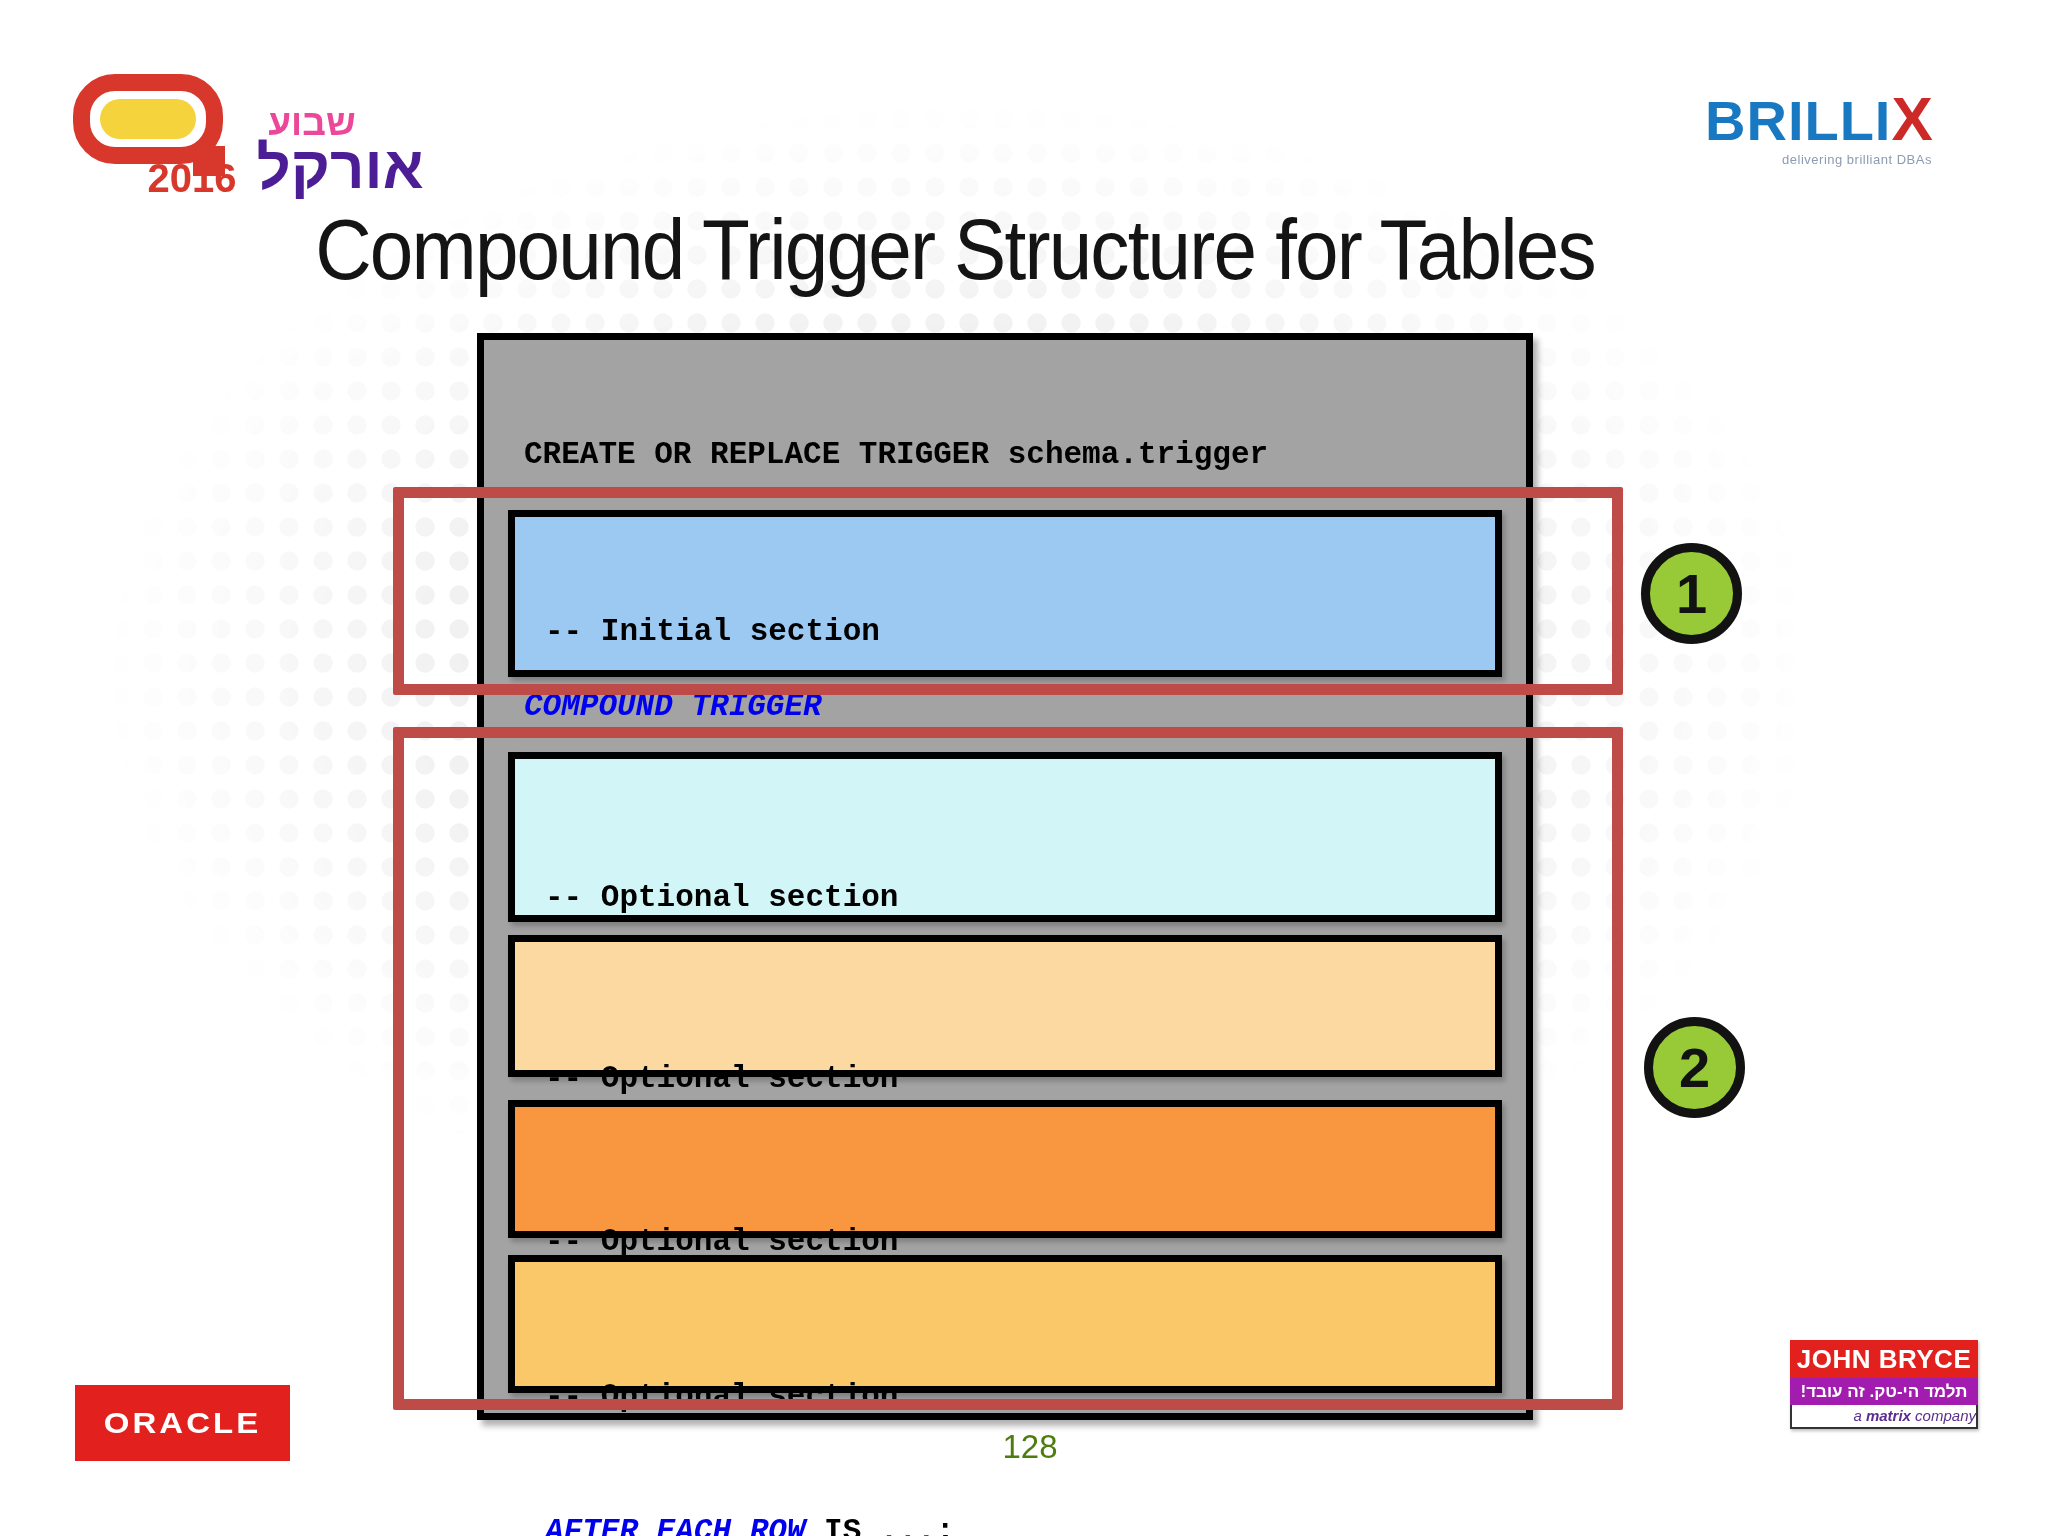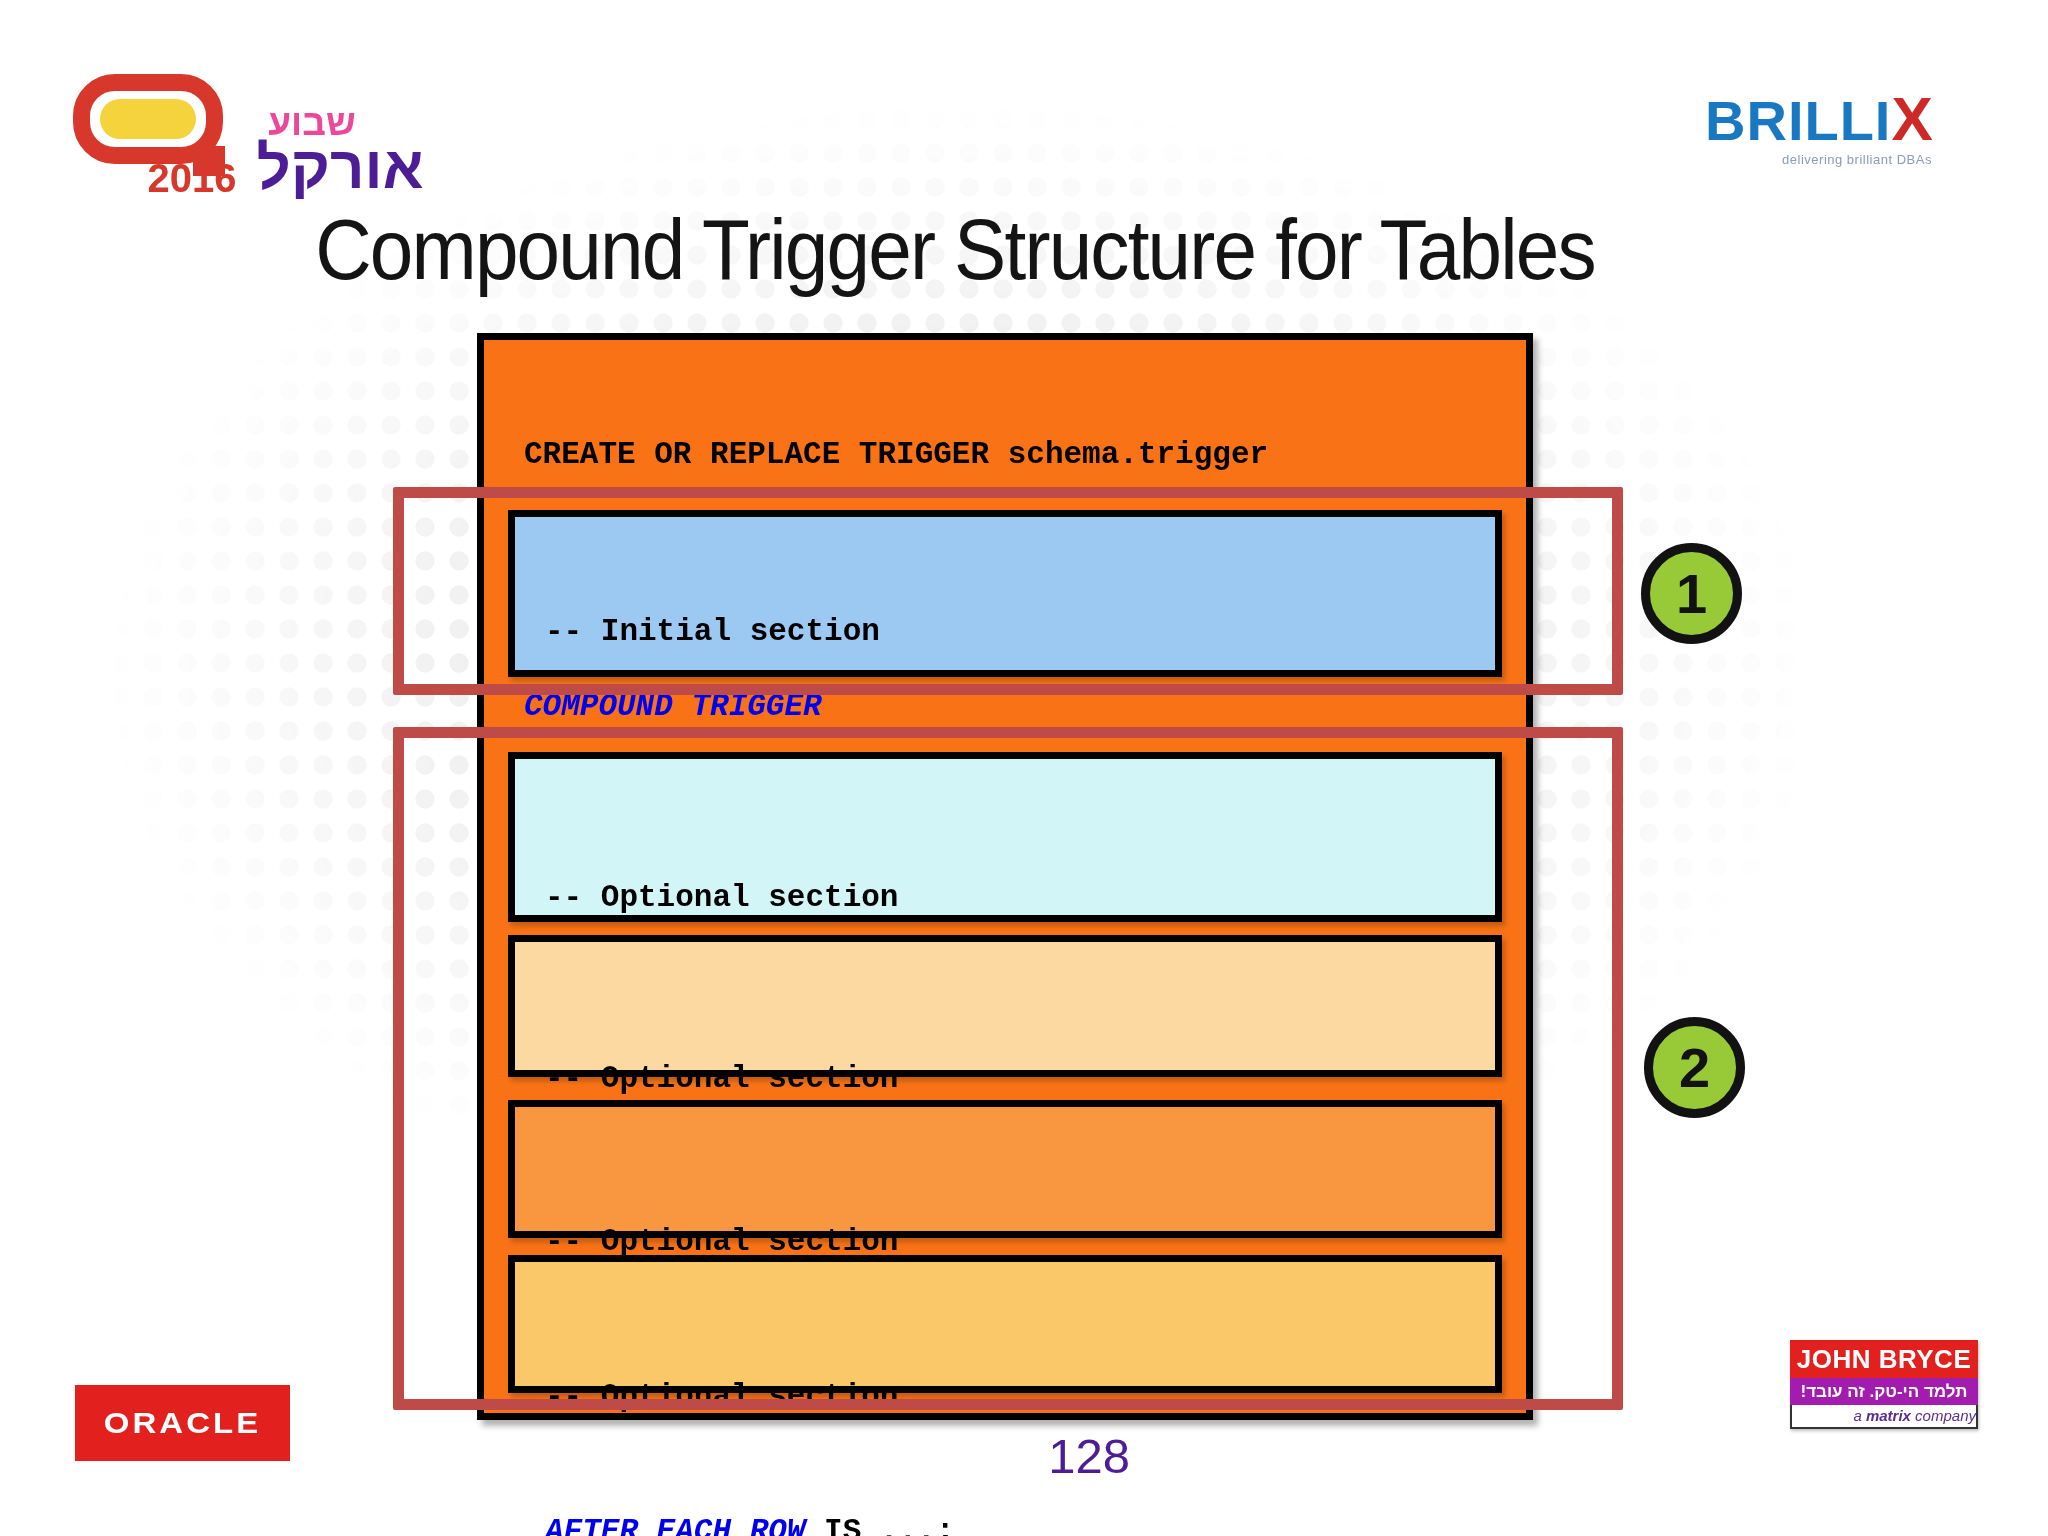--- a/index.html
+++ b/index.html
@@ -55,21 +55,21 @@
   .page-title {
     position:absolute; left:-69px; top:200px; width:2048px; text-align:center;
     font-size:86px; color:#141414; letter-spacing:-2px;
     transform:scaleX(.91); transform-origin:50% 50%;
     z-index:2; white-space:nowrap;
   }
 
   
   .pane {
     position:absolute; left:477px; top:333px; width:1056px; height:1087px;
-    background:#f97316; border:7px solid #000;
+    background:#a3a3a3; border:7px solid #000;
     box-shadow:5px 6px 6px rgba(0,0,0,.30);
     z-index:3;
   }
   .mono { font-family:"Liberation Mono","DejaVu Sans Mono",monospace; font-weight:bold; white-space:pre; }
   .code-block { position:absolute; left:40px; top:10px; font-size:31px; line-height:42px; color:#000; }
   .kw { color:#0000ee; font-style:italic; }
 
   .sec-box {
     position:absolute; left:24px; width:994px;
     border:7px solid #000; box-shadow:3px 4px 5px rgba(0,0,0,.22);
@@ -100,22 +100,22 @@
   .badge-2 { left:1644px; top:1017px; }
 
   
   .oracle-logo {
     position:absolute; left:75px; top:1385px; width:215px; height:76px;
     background:#e2211f; display:flex; align-items:center; justify-content:center; z-index:4;
   }
   .oracle-word { color:#fff; font-size:33px; font-weight:bold; letter-spacing:3px; transform:scaleY(.92); }
 
   .page-number {
-    position:absolute; left:930px; top:1428px; width:200px; text-align:right;
-    font-size:49px; color:#4c1d95; z-index:5;
+    position:absolute; left:930px; top:1428px; width:200px; text-align:center;
+    font-size:33px; color:#4d7c0f; z-index:5;
   }
 
   .jb-logo { position:absolute; left:1790px; top:1340px; width:188px; z-index:4;
     box-shadow:1px 2px 3px rgba(0,0,0,.25); }
   .jb-red { background:#e2201e; color:#fff; text-align:center; font-weight:bold;
     font-size:26px; line-height:38px; height:38px; letter-spacing:.5px; }
   .jb-black { background:#a21caf; color:#fff; text-align:center;
     font-size:17px; line-height:27px; height:27px; font-weight:bold; }
   .jb-white { background:#fff; border:2px solid #333; border-top:none; text-align:right;
     font-size:15px; line-height:22px; height:24px; color:#5b2d8e; font-style:italic;padding-left:32px; }

